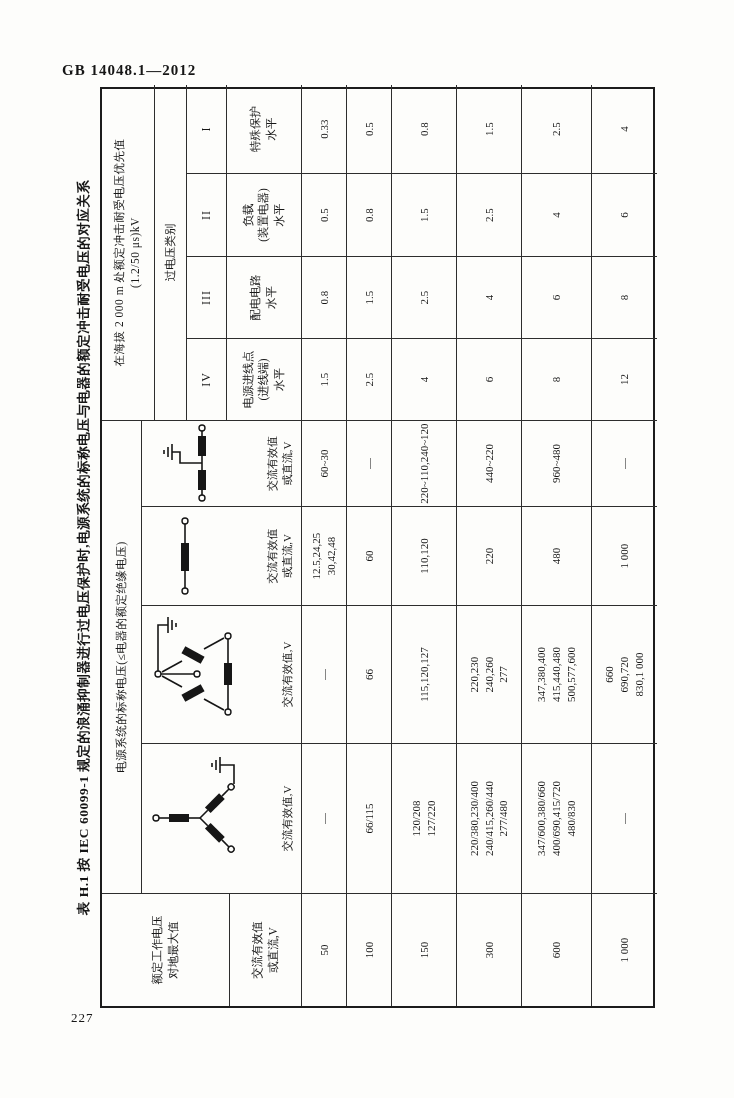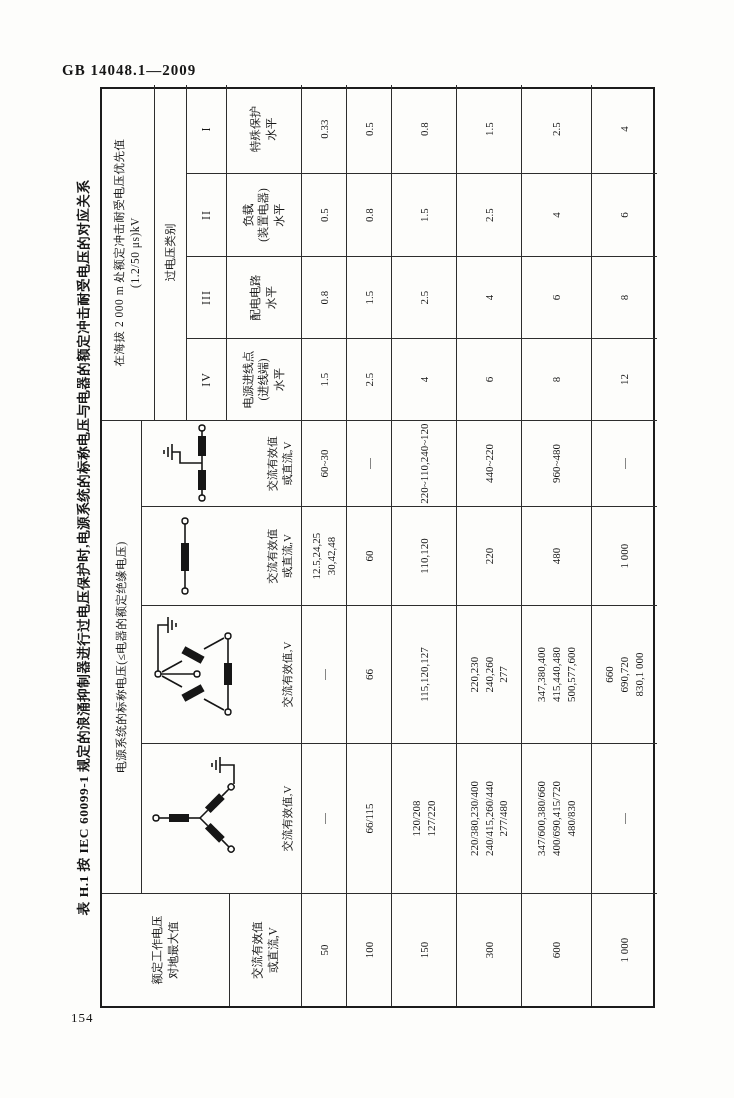--- a/index.html
+++ b/index.html
@@ -70,22 +70,22 @@
   .c-n2 { grid-column:8/9; grid-row:4/5; } .c-n1 { grid-column:9/10; grid-row:4/5; }
   .c-d4 { grid-column:6/7; grid-row:5/7; } .c-d3 { grid-column:7/8; grid-row:5/7; }
   .c-d2 { grid-column:8/9; grid-row:5/7; } .c-d1 { grid-column:9/10; grid-row:5/7; }
   svg .wire { stroke:#161616; stroke-width:1.6; fill:none; }
   svg .res  { fill:#161616; stroke:none; }
   svg .term { fill:#fdfdfb; stroke:#161616; stroke-width:1.4; }
 </style>
 </head>
 <body>
 
-<div class="doc-code">GB 14048.1—2009</div>
-<div class="page-num">154</div>
+<div class="doc-code">GB 14048.1—2012</div>
+<div class="page-num">227</div>
 
 <div class="rot-wrap">
   <div class="rot-inner">
 
     <div class="tbl-title">表 H.1  按 IEC 60099-1 规定的浪涌抑制器进行过电压保护时,电源系统的标称电压与电器的额定冲击耐受电压的对应关系</div>
 
     <div class="tbl">
 
       <div class="cell hdr c-rated-h">额定工作电压
 对地最大值</div>

